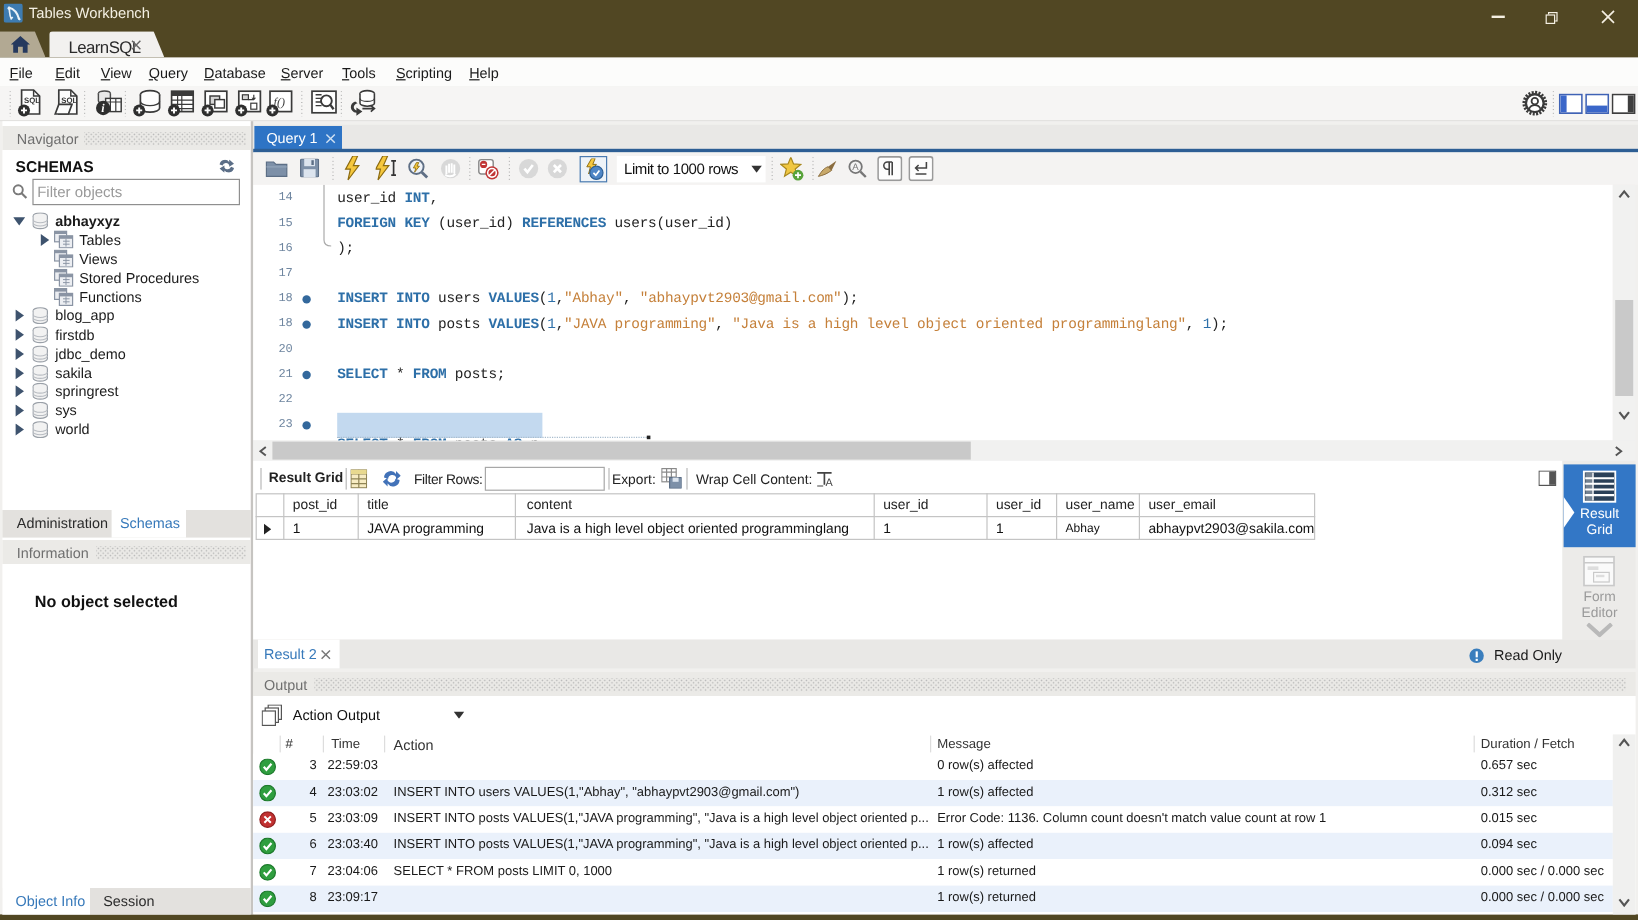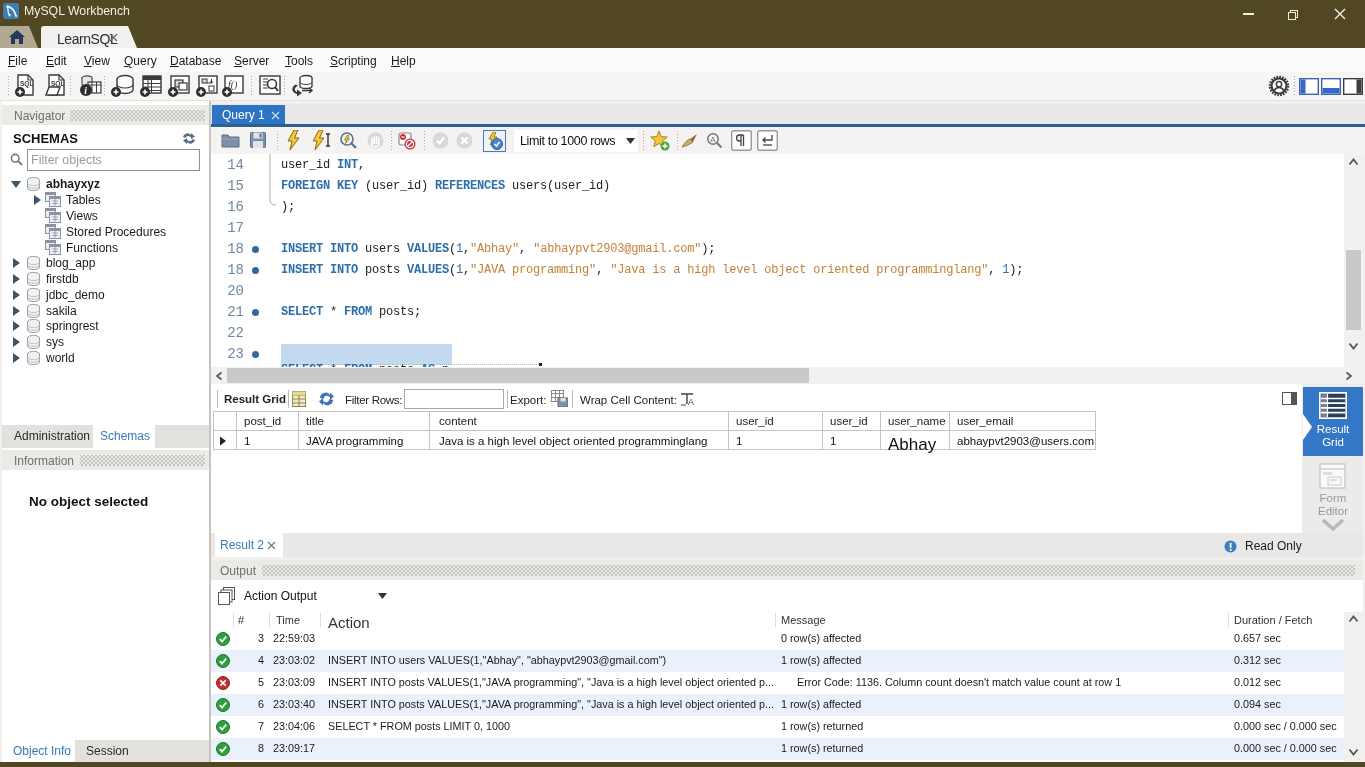--- a/index.html
+++ b/index.html
@@ -5,21 +5,21 @@
 *{margin:0;padding:0;box-sizing:border-box;}
 html,body{width:1365px;height:767px;overflow:hidden;}
 body{font-family:"Liberation Sans",sans-serif;background:#f1f0ee;position:relative;}
 .abs{position:absolute;}
 .hdrstrip{background:#ebeae7;color:#6f6f6f;font-size:12px;}
 .dots{background-image:radial-gradient(#b4b4b4 0.65px,transparent 0.85px),radial-gradient(#b4b4b4 0.65px,transparent 0.85px);background-size:4px 4px;background-position:0 0,2px 2px;}
 .kw{color:#2d6fa8;font-weight:bold;}
 .str{color:#c5803a;}
 .num{color:#2d6fa8;}
 .codeline{position:absolute;left:281px;font-family:"Liberation Mono",monospace;font-size:12px;letter-spacing:-0.2px;white-space:pre;color:#222;line-height:21px;height:21px;}
-.lno{position:absolute;left:211px;width:33px;text-align:right;font-family:"Liberation Mono",monospace;font-size:14px;color:#6f86a0;line-height:21px;height:21px;}
+.lno{position:absolute;left:211px;width:33px;text-align:right;font-family:"Liberation Mono",monospace;font-size:10px;color:#6f86a0;line-height:21px;height:21px;}
 .mark{position:absolute;left:252px;width:7px;height:7px;border-radius:50%;background:#33689c;}
 .trow{position:absolute;left:2px;width:205px;height:16px;font-size:12px;color:#1a1a1a;}
 .logrow{position:absolute;left:211px;width:1133px;height:22px;font-size:10.8px;color:#1a1a1a;}
 .logrow span{position:absolute;top:4px;white-space:nowrap;}
 .sep-v{position:absolute;width:1px;background-image:linear-gradient(#aaa 1px,transparent 1px);background-size:1px 3px;}
 </style>
 </head>
 <body>
 
 <div class="abs" style="left:0;top:0;width:1365px;height:48px;background:#514723;"></div>
@@ -27,21 +27,21 @@
 
 <div class="abs" style="left:3px;top:3px;width:16px;height:16px;">
 <svg width="16" height="16">
       <rect x="0" y="0" width="16" height="16" rx="2" fill="#3e7cb1"></rect>
       <path d="M4 3.2 C8.5 4.2 11.8 8 13 13.2" fill="none" stroke="#e9f1f7" stroke-width="1.7"></path>
       <path d="M4.6 4 C5.2 7 4.8 9.8 6.3 12.6 L7.6 11.2" fill="none" stroke="#e9f1f7" stroke-width="1.4"></path>
       <circle cx="4.6" cy="3.8" r="1.3" fill="#e9f1f7"></circle>
       <path d="M12.2 12 L13.8 13.6" stroke="#e9f1f7" stroke-width="1.6"></path>
     </svg>
 </div>
-<div class="abs" style="left:24px;top:4px;color:#f3efe2;font-size:12.3px;">MySQL Workbench</div>
+<div class="abs" style="left:24px;top:4px;color:#f3efe2;font-size:12.3px;">Tables Workbench</div>
 
 <div class="abs" style="left:1243px;top:13px;width:11px;height:1.5px;background:#f4efe2;"></div>
 <div class="abs" style="left:1290px;top:10px;width:8px;height:8px;border:1.2px solid #f4efe2;"></div>
 <div class="abs" style="left:1288px;top:12px;width:8px;height:8px;border:1.2px solid #f4efe2;background:#514723;"></div>
 <svg class="abs" style="left:1334px;top:8px;" width="12" height="12">
     <path d="M1 1 L11 11 M11 1 L1 11" stroke="#f4efe2" stroke-width="1.4"></path>
   </svg>
 
 <div class="abs" style="left:0;top:26px;width:38px;height:22px;background:#b2a993;clip-path:polygon(0 0,29px 0,38px 100%,0 100%);"></div>
 <svg class="abs" style="left:8px;top:29px;" width="18" height="16">
@@ -512,22 +512,22 @@
 <div class="abs" style="left:888px;top:415px;font-size:11.5px;color:#222;">user_name</div>
 <div class="abs" style="left:957px;top:415px;font-size:11.5px;color:#222;">user_email</div>
 <svg class="abs" style="left:219px;top:436px;" width="8" height="10">
       <path d="M1 0.5 L7 5 L1 9.5 Z" fill="#222"></path>
     </svg>
 <div class="abs" style="left:244px;top:435px;font-size:11.5px;color:#111;">1</div>
 <div class="abs" style="left:306px;top:435px;font-size:11.5px;color:#111;">JAVA programming</div>
 <div class="abs" style="left:439px;top:435px;font-size:11.5px;color:#111;">Java is a high level object oriented programminglang</div>
 <div class="abs" style="left:736px;top:435px;font-size:11.5px;color:#111;">1</div>
 <div class="abs" style="left:830px;top:435px;font-size:11.5px;color:#111;">1</div>
-<div class="abs" style="left:888px;top:435px;font-size:17px;color:#111;">Abhay</div>
-<div class="abs" style="left:957px;top:435px;font-size:11.5px;color:#111;">abhaypvt2903@users.com</div>
+<div class="abs" style="left:888px;top:435px;font-size:10px;color:#111;">Abhay</div>
+<div class="abs" style="left:957px;top:435px;font-size:11.5px;color:#111;">abhaypvt2903@sakila.com</div>
 
 <div class="abs" style="left:1303px;top:387px;width:60px;height:69px;background:#3377c6;"></div>
 <svg class="abs" style="left:1303px;top:414px;" width="10" height="26">
       <path d="M0 0 L9 13 L0 26 Z" fill="#ffffff"></path>
     </svg>
 <svg class="abs" style="left:1319px;top:392px;" width="28" height="27">
       <rect x="0.8" y="0.8" width="26.4" height="25.4" fill="#2a4058" stroke="#fff" stroke-width="1.8"></rect>
       <path d="M2 6.5 L26 6.5 M2 11.2 L26 11.2 M2 15.9 L26 15.9 M2 20.6 L26 20.6" stroke="#fff" stroke-width="1.7"></path>
       <rect x="2.2" y="2.2" width="6" height="23" fill="#ffffff" opacity="0.35"></rect>
       <path d="M8.5 2 L8.5 25" stroke="#fff" stroke-width="1.2"></path>
@@ -574,42 +574,42 @@
 <svg class="abs" style="left:378px;top:593px;" width="9" height="6">
       <path d="M0 0 L9 0 L4.5 6 Z" fill="#333"></path>
     </svg>
 <div class="abs" style="left:233px;top:613px;width:1px;height:14px;background:#ddd;"></div>
 <div class="abs" style="left:269px;top:613px;width:1px;height:14px;background:#ddd;"></div>
 <div class="abs" style="left:320px;top:613px;width:1px;height:14px;background:#ddd;"></div>
 <div class="abs" style="left:775px;top:613px;width:1px;height:14px;background:#ddd;"></div>
 <div class="abs" style="left:1228px;top:613px;width:1px;height:14px;background:#ddd;"></div>
 <div class="abs" style="left:238px;top:614px;font-size:11px;color:#333;">#</div>
 <div class="abs" style="left:276px;top:614px;font-size:11px;color:#333;">Time</div>
-<div class="abs" style="left:328px;top:614px;font-size:15px;color:#333;">Action</div>
+<div class="abs" style="left:328px;top:614px;font-size:12px;color:#333;">Action</div>
 <div class="abs" style="left:781px;top:614px;font-size:11px;color:#333;">Message</div>
 <div class="abs" style="left:1234px;top:614px;font-size:11px;color:#333;">Duration / Fetch</div>
 <div class="logrow" style="top:628px;background:#ffffff;">
       <span style="left:47px;">3</span>
       <span style="left:62px;">22:59:03</span>
       <span style="left:570px;">0 row(s) affected</span>
       <span style="left:1023px;">0.657 sec</span>
     </div>
 <div class="logrow" style="top:650px;background:#eaf1fb;">
       <span style="left:47px;">4</span>
       <span style="left:62px;">23:03:02</span>
       <span style="left:117px;">INSERT INTO users VALUES(1,"Abhay", "abhaypvt2903@gmail.com")</span>
       <span style="left:570px;">1 row(s) affected</span>
       <span style="left:1023px;">0.312 sec</span>
     </div>
 <div class="logrow" style="top:672px;background:#ffffff;">
       <span style="left:47px;">5</span>
       <span style="left:62px;">23:03:09</span>
       <span style="left:117px;">INSERT INTO posts VALUES(1,"JAVA programming", "Java is a high level object oriented p...</span>
-      <span style="left:570px;margin-left:16px;">Error Code: 1136. Column count doesn't match value count at row 1</span>
-      <span style="left:1023px;">0.012 sec</span>
+      <span style="left:570px;">Error Code: 1136. Column count doesn't match value count at row 1</span>
+      <span style="left:1023px;">0.015 sec</span>
     </div>
 <div class="logrow" style="top:694px;background:#eaf1fb;">
       <span style="left:47px;">6</span>
       <span style="left:62px;">23:03:40</span>
       <span style="left:117px;">INSERT INTO posts VALUES(1,"JAVA programming", "Java is a high level object oriented p...</span>
       <span style="left:570px;">1 row(s) affected</span>
       <span style="left:1023px;">0.094 sec</span>
     </div>
 <div class="logrow" style="top:716px;background:#ffffff;">
       <span style="left:47px;">7</span>

